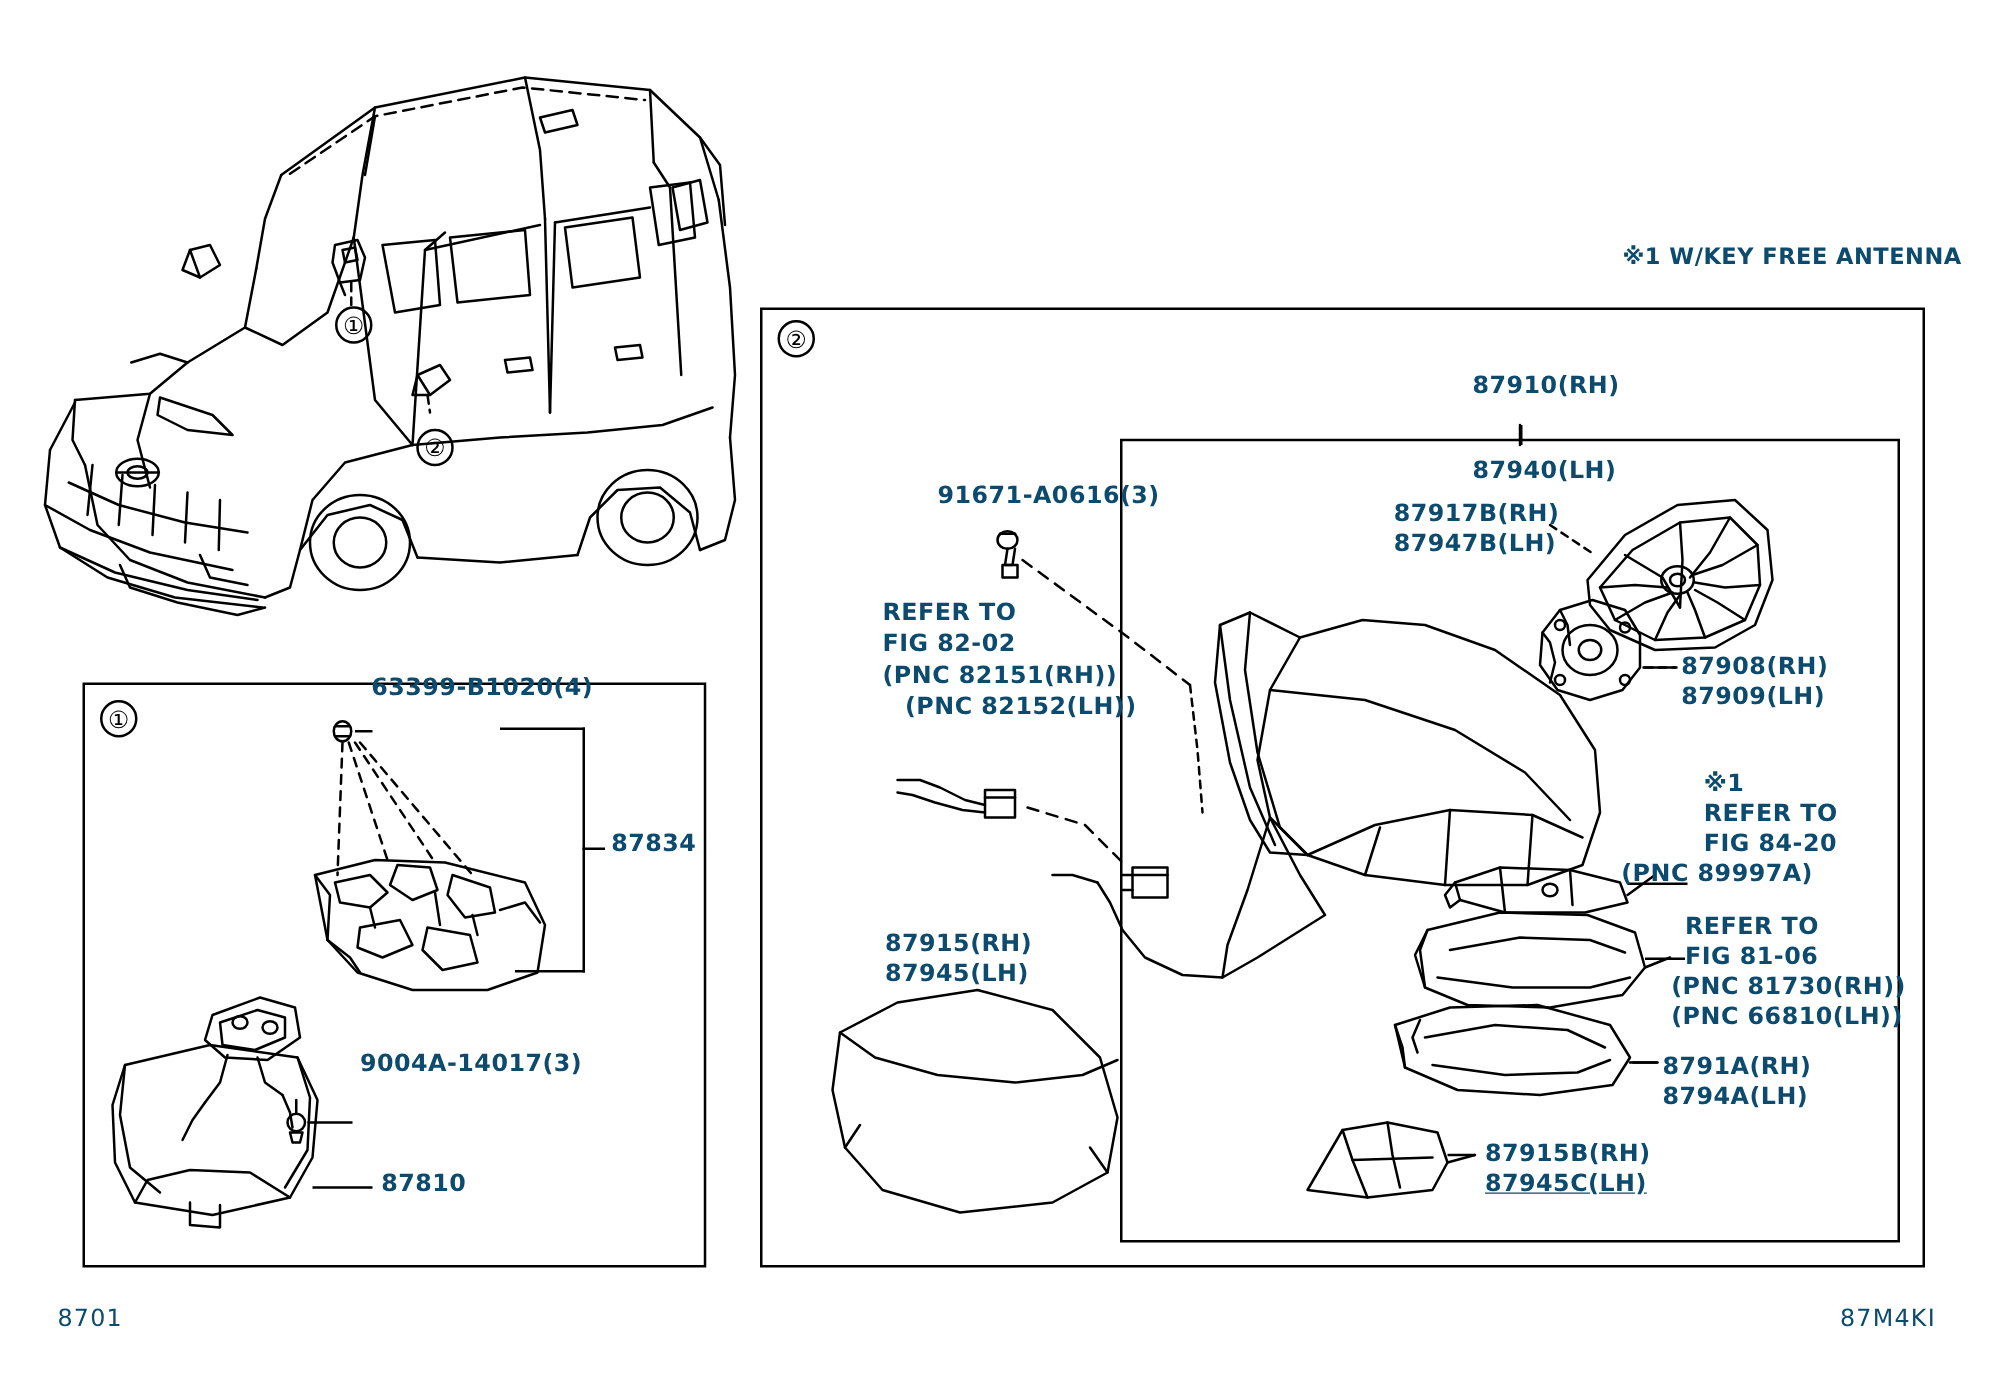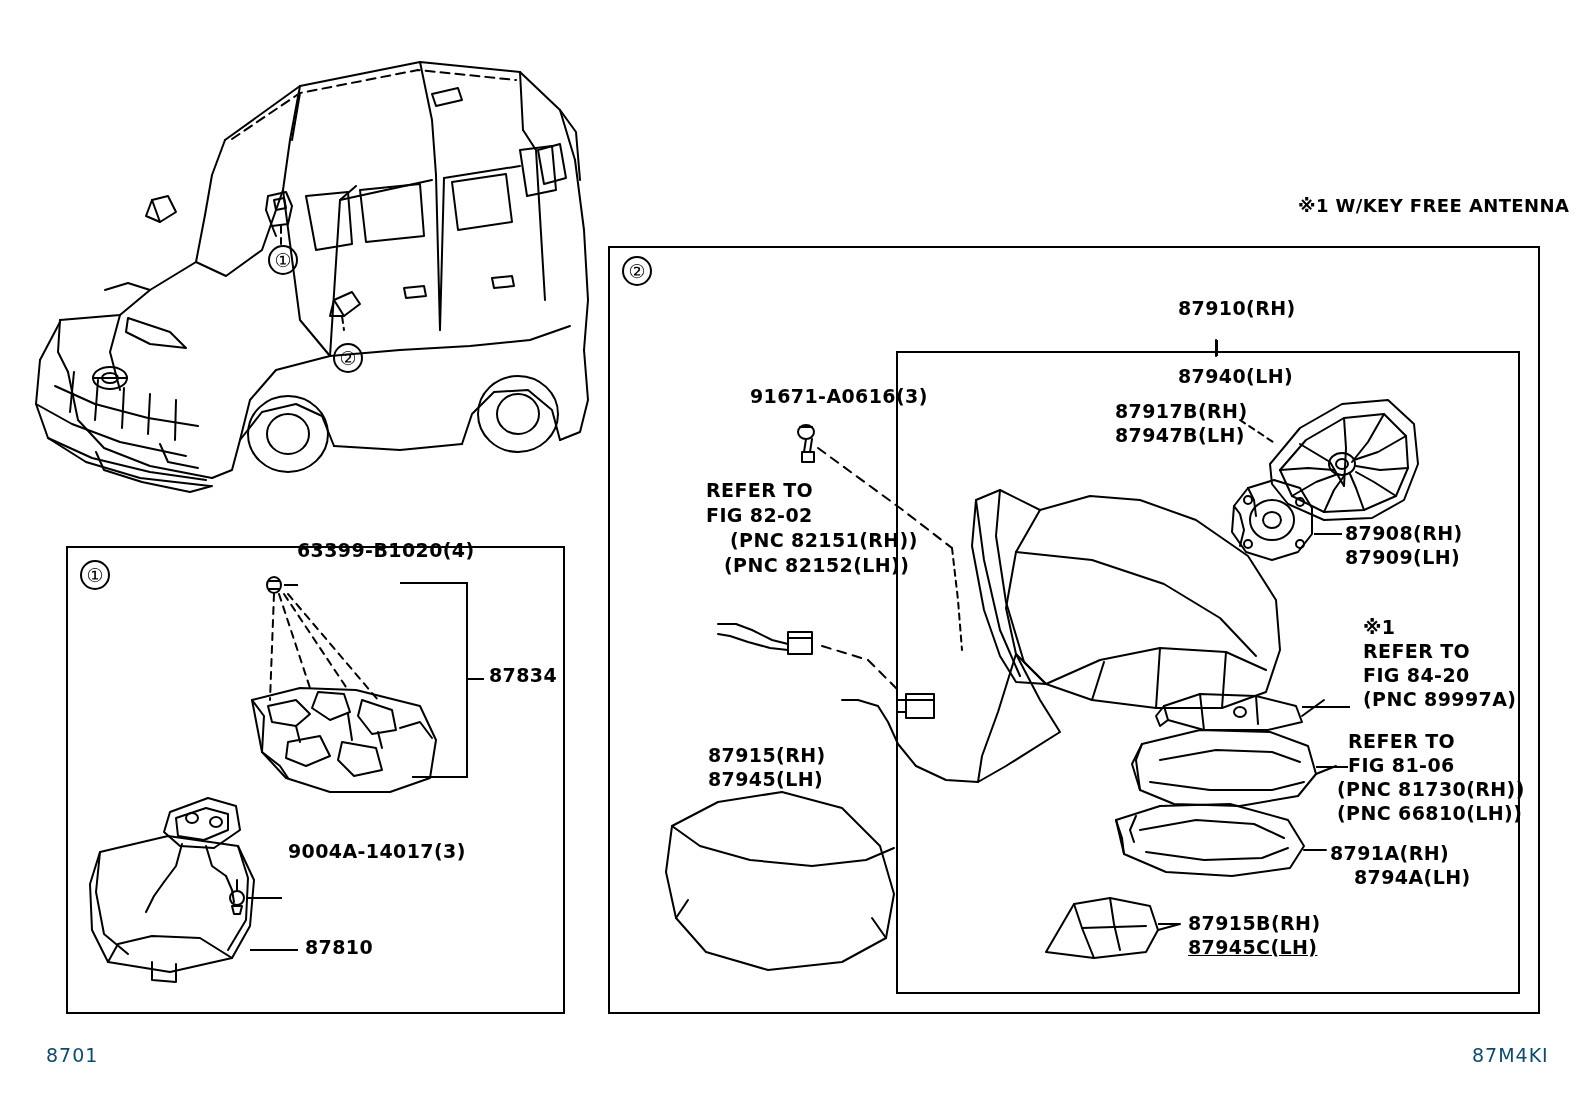--- a/index.html
+++ b/index.html
@@ -16,21 +16,21 @@
     height: 1099px;
     background: #ffffff;
     overflow: hidden;
   }
   .lbl {
     position: absolute;
     font-family: "DejaVu Sans", sans-serif;
     font-weight: bold;
     font-size: 19px;
     line-height: 25px;
-    color: #000000;
+    color: #0c4a6e;
     white-space: pre;
     letter-spacing: 0.4px;
   }
   .lbl.note {
     font-size: 18px;
     line-height: 24px;
   }
   .footer-code {
     position: absolute;
     font-family: "DejaVu Sans", sans-serif;
@@ -378,37 +378,37 @@
   <div class="lbl" style="left:1115px; top:399px;">87917B(RH)</div>
   <div class="lbl" style="left:1115px; top:423px;">87947B(LH)</div>
 
   <div class="lbl" style="left:1345px; top:521px;">87908(RH)</div>
   <div class="lbl" style="left:1345px; top:545px;">87909(LH)</div>
 
   <div class="lbl" style="left:708px; top:743px;">87915(RH)</div>
   <div class="lbl" style="left:708px; top:767px;">87945(LH)</div>
 
   <div class="lbl" style="left:1330px; top:841px;">8791A(RH)</div>
-  <div class="lbl" style="left:1330px; top:865px;margin-left:24px;">8794A(LH)</div>
+  <div class="lbl" style="left:1330px; top:865px;">8794A(LH)</div>
 
   <div class="lbl" style="left:1188px; top:911px;">87915B(RH)</div>
   <div class="lbl" style="left:1188px; top:935px;text-decoration:underline;">87945C(LH)</div>
 
   <div>
     <div class="lbl" style="left:706px; top:478px;">REFER TO</div>
     <div class="lbl" style="left:706px; top:503px;">FIG 82-02</div>
-    <div class="lbl" style="left:706px; top:528px;margin-left:24px;">(PNC 82151(RH))</div>
+    <div class="lbl" style="left:706px; top:528px;">(PNC 82151(RH))</div>
     <div class="lbl" style="left:724px; top:553px;">(PNC 82152(LH))</div>
   </div>
 
   <div>
     <div class="lbl" style="left:1363px; top:615px;">※1</div>
     <div class="lbl" style="left:1363px; top:639px;">REFER TO</div>
     <div class="lbl" style="left:1363px; top:663px;">FIG 84-20</div>
-    <div class="lbl" style="left:1363px; top:687px;">(PNC 89997A)</div>
+    <div class="lbl" style="left:1297px; top:687px;">(PNC 89997A)</div>
   </div>
 
   <div>
     <div class="lbl" style="left:1348px; top:729px;">REFER TO</div>
     <div class="lbl" style="left:1348px; top:753px;">FIG 81-06</div>
     <div class="lbl" style="left:1337px; top:777px;">(PNC 81730(RH))</div>
     <div class="lbl" style="left:1337px; top:801px;">(PNC 66810(LH))</div>
   </div>
 
   <div class="footer-code" style="left:46px; top:1044px;">8701</div>

